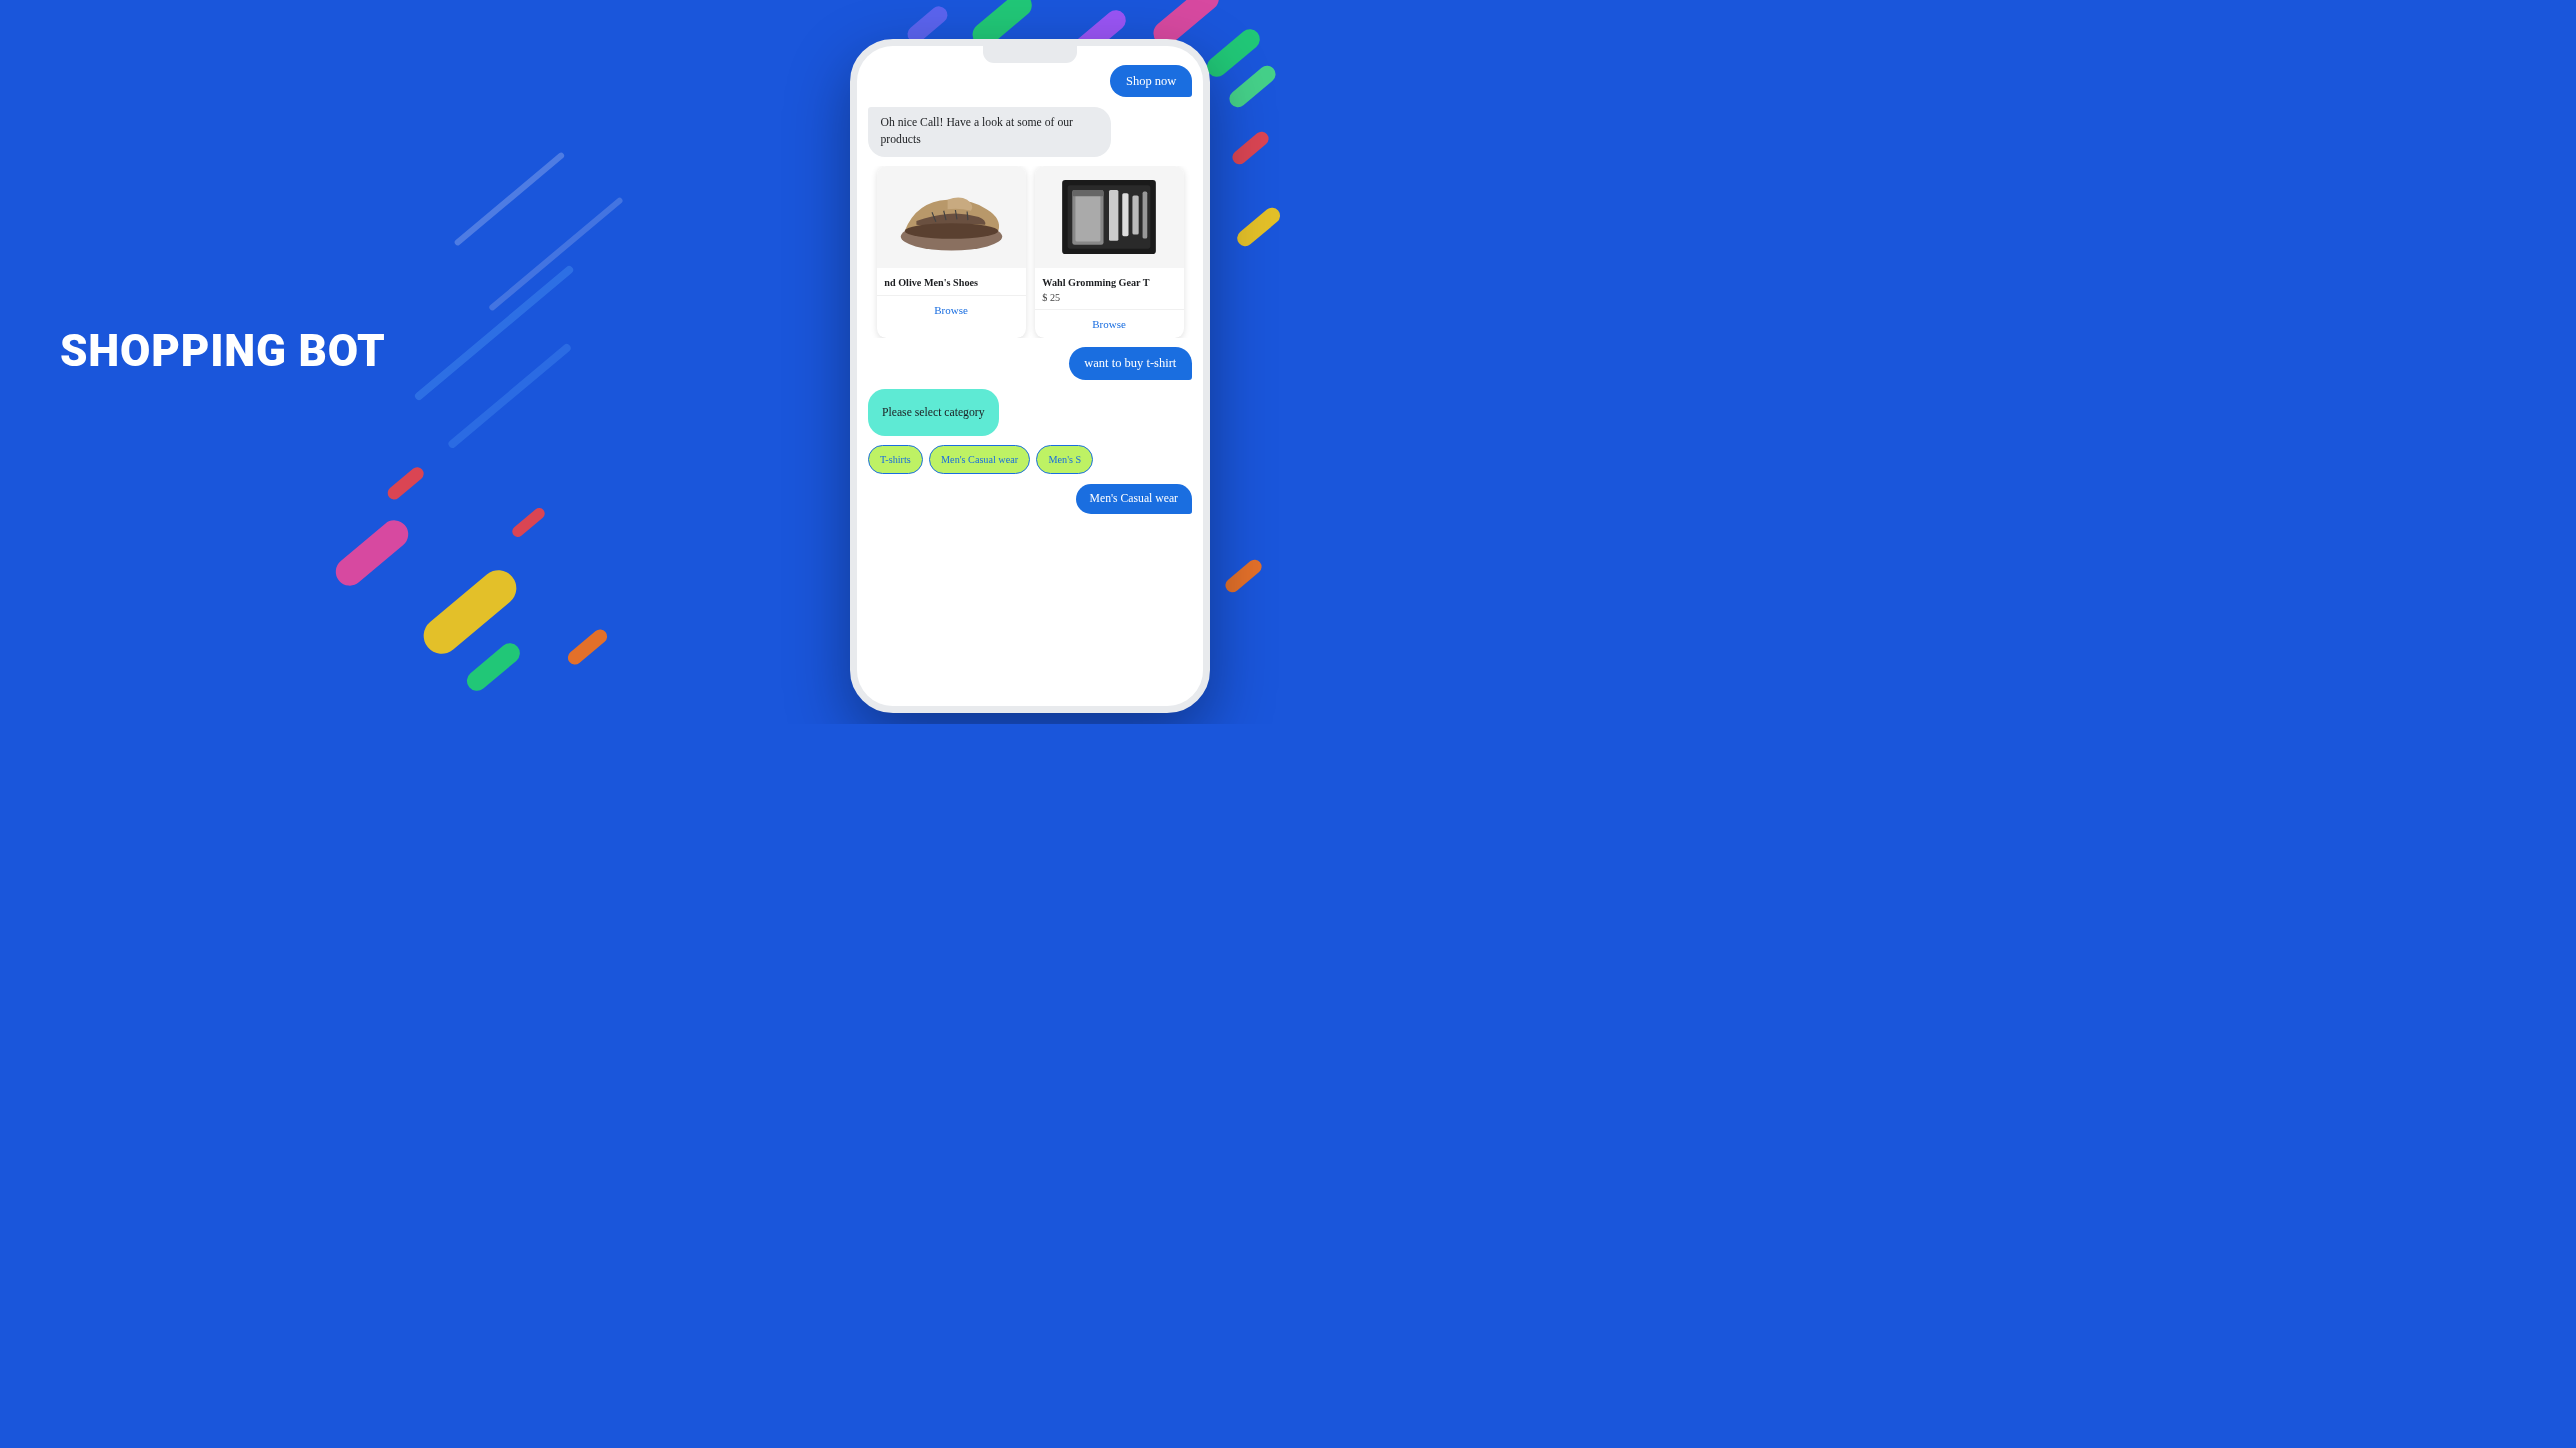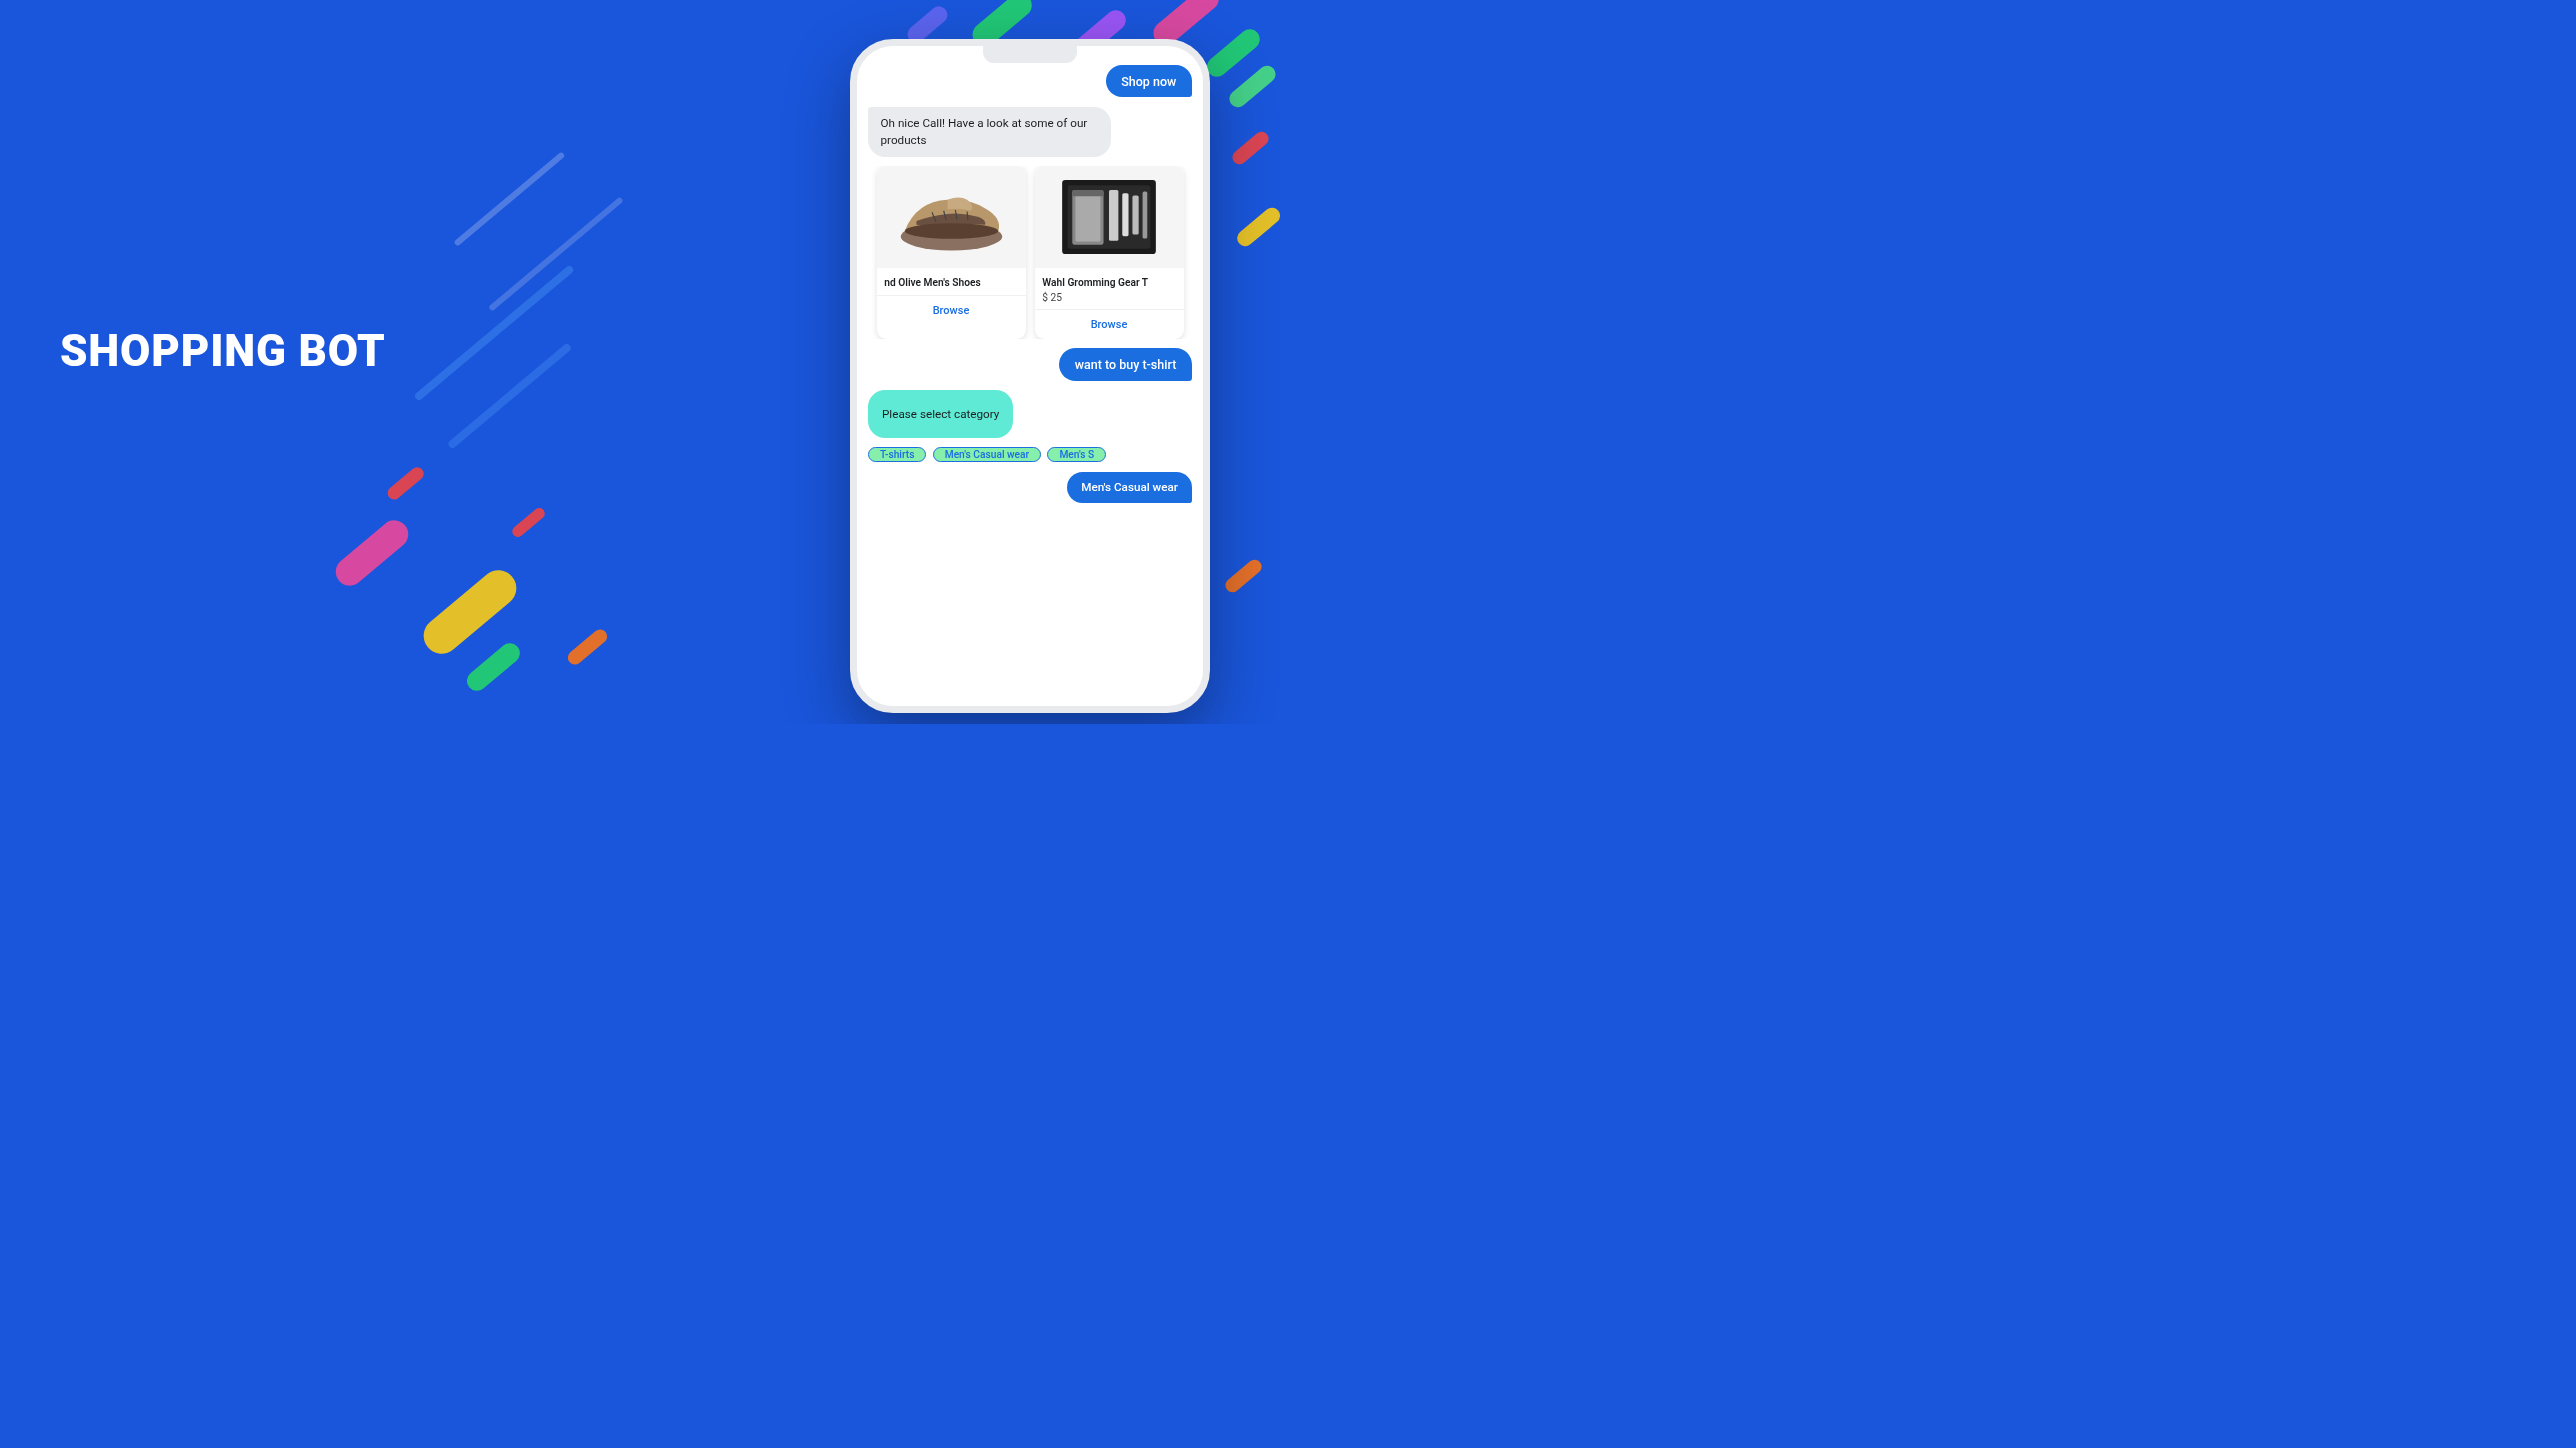--- a/index.html
+++ b/index.html
@@ -44,20 +44,21 @@
     }
 
     
     .phone-wrapper {
       position: absolute;
       right: 78px;
       top: 39px;
       width: 360px;
       height: 674px;
       z-index: 20;
+      font-family: Liberation Serif, serif;
     }
     .phone {
       width: 100%;
       height: 100%;
       background: #f0f2f5;
       border-radius: 43px;
       box-shadow: 0 23.5px 63px rgba(0,0,0,0.35);
       overflow: hidden;
       position: relative;
       border: 7.8px solid #e8eaed;
@@ -186,24 +187,24 @@
     .chips-row {
       display: flex;
       gap: 6.3px;
       flex-wrap: nowrap;
       overflow: hidden;
     }
     .chip {
       border: 1.6px solid #1a6ee0;
       color: #1a6ee0;
       border-radius: 17px;
-      padding: 1px 11px;
+      padding: 8px 11px;
       font-size: 10.2px;
       font-weight: 500;
-      background: #86efac;
+      background: #bef264;
       white-space: nowrap;
       cursor: pointer;
     }
 
     
     .chip-selected {
       background: #1a6ee0;
       color: white;
       border-radius: 17px 17px 3.1px 17px;
       padding: 8.6px 14px;

